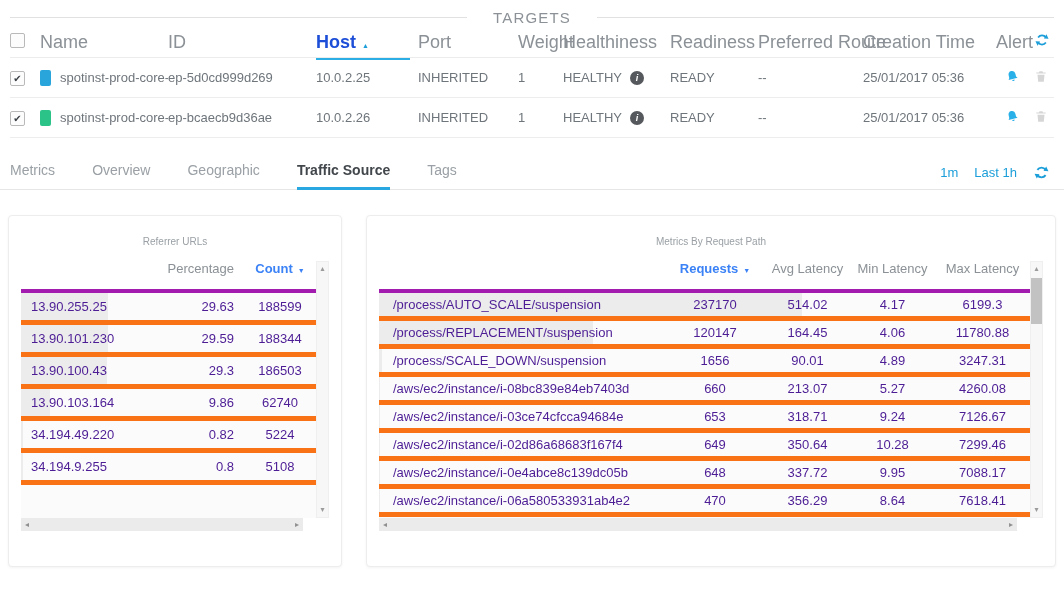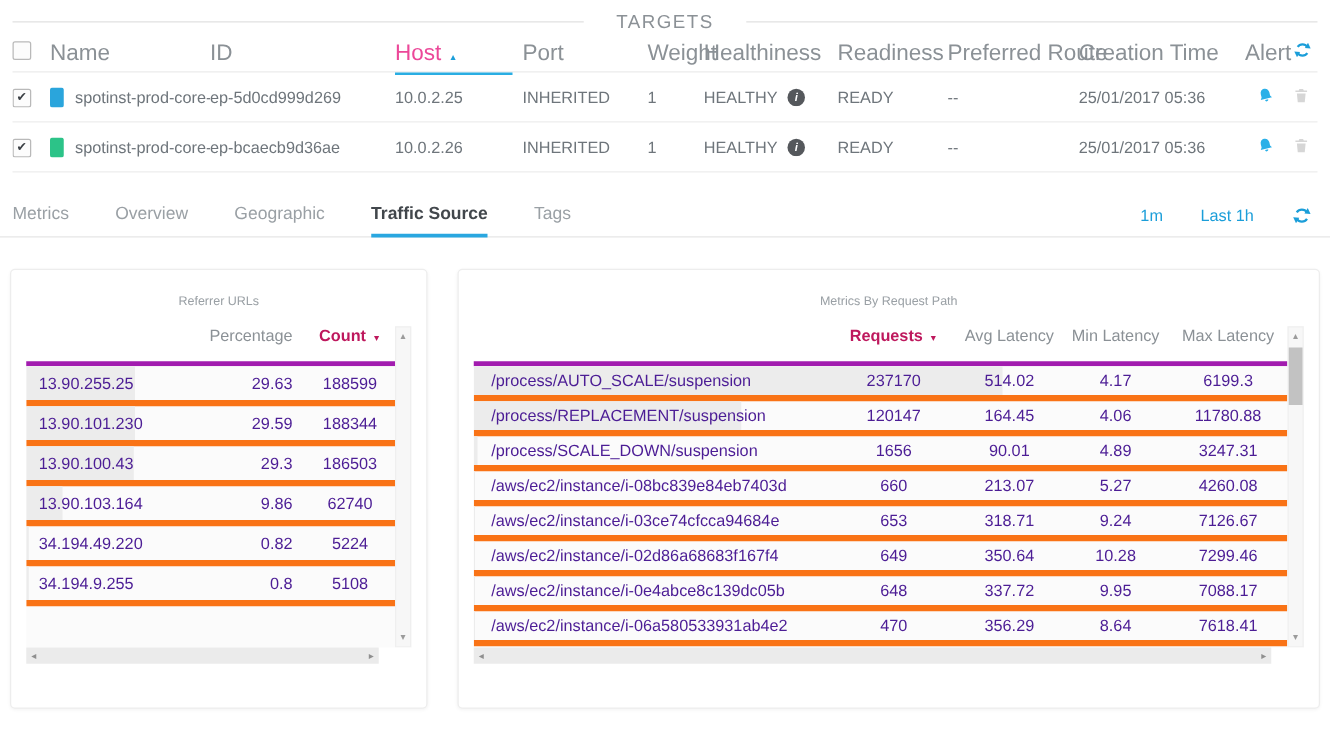--- a/index.html
+++ b/index.html
@@ -10,21 +10,21 @@
   .section-divider{display:flex;align-items:center;margin:12px 10px 0 10px;height:10px;}
   .section-divider .line{flex:1;height:1px;background:#e1e1e1;}
   .section-divider .label{color:#8b9196;font-size:15px;letter-spacing:1.2px;padding:0 26px;}
 
   
   .targets{margin:6px 10px 0 10px;}
   .t-grid{display:grid;grid-template-columns:30px 128px 148px 102px 100px 45px 107px 88px 105px 133px 38px 1fr;
     align-items:center;}
   .t-head{height:30px;border-bottom:1px solid #ececec;color:#8b9196;font-size:18px;}
   .t-head .hcell{padding-right:6px;white-space:nowrap;}
-  .hcell.sorted{color:#ec4899;font-weight:normal;position:relative;}
+  .hcell.sorted{color:#1d4ed8;font-weight:bold;position:relative;}
   .hcell.sorted .sort-asc-caret::after{content:"▲";font-size:7px;margin-left:6px;color:#1b9ed9;}
   .hcell.sorted::before{content:"";position:absolute;left:0;right:8px;bottom:-7px;height:2px;background:#2aaee3;}
   .t-row{height:40px;border-bottom:1px solid #ededed;color:#6e757b;font-size:13px;}
   .t-row .cell{padding-right:6px;white-space:nowrap;overflow:hidden;}
   .checkbox{width:15px;height:15px;border:1px solid #b9b9b9;border-radius:2px;background:#fcfcfc;
     display:inline-flex;align-items:center;justify-content:center;font-size:10px;color:#3a3f44;cursor:pointer;}
   .checkbox.checked::after{content:"✔";}
   .name-cell{display:flex;align-items:center;gap:9px;}
   .status-square{width:11px;height:16px;border-radius:2px;flex:0 0 auto;}
   .health-cell{display:flex;align-items:center;gap:8px;}
@@ -34,36 +34,36 @@
   .icon-btn{background:none;border:none;padding:0;cursor:pointer;display:inline-flex;align-items:center;justify-content:center;}
   .alert-icon{color:#2ab0e8;}
   .trash-icon{color:#d6d6d6;}
   .refresh-icon{color:#1b9ed9;}
 
   
   .tabs-bar{display:flex;align-items:flex-end;margin-top:22px;border-bottom:1px solid #e6e6e6;height:30px;padding:0 14px 0 10px;}
   .tab{color:#9aa0a5;font-size:14px;margin-right:37px;padding-bottom:9px;cursor:pointer;border-bottom:3px solid transparent;margin-bottom:-1px;}
   .tab.active{color:#42474c;font-weight:bold;border-bottom-color:#29a7e0;}
   .tabs-spacer{flex:1;}
-  .time-controls{display:flex;align-items:center;gap:30px;padding-bottom:8px;}
+  .time-controls{display:flex;align-items:center;gap:16px;padding-bottom:8px;}
   .time-link{color:#1b9ed9;font-size:13px;cursor:pointer;}
 
   
   .panels{display:flex;gap:24px;margin:25px 8px 0 8px;}
   .panel{background:#fff;border:1px solid #ededed;border-radius:4px;box-shadow:0 1px 3px rgba(0,0,0,.05);height:352px;}
   .panel.left{width:334px;}
   .panel.right{flex:1;}
   .panel-title{text-align:center;color:#9aa0a5;font-size:10px;margin-top:20px;}
 
   .tablewrap{position:relative;margin:14px 12px 0 12px;}
   .tw-inner{margin-right:13px;}
   .p-header{display:flex;align-items:flex-start;height:32px;border-bottom:4px solid #a21caf;
     color:#8b9196;font-size:13px;}
   .p-header .ph{white-space:nowrap;}
-  .ph.sorted{color:#be185d;font-weight:bold;cursor:pointer;}
+  .ph.sorted{color:#3b82f6;font-weight:bold;cursor:pointer;}
   .ph .sort-desc-caret::after{content:"▼";font-size:7px;margin-left:5px;}
   .viewport{height:225px;background:#fbfbfb;overflow:hidden;}
   .p-row{position:relative;display:flex;align-items:center;border-bottom:5px solid #f97316;
     color:#4c1d95;font-size:13px;}
   .p-row .bar{position:absolute;left:0;top:0;bottom:0;background:#ececec;}
   .p-row .pc{position:relative;white-space:nowrap;overflow:hidden;}
 
   
   .ref-row{height:32px;}
   .c-url{flex:1;padding-left:10px;}

